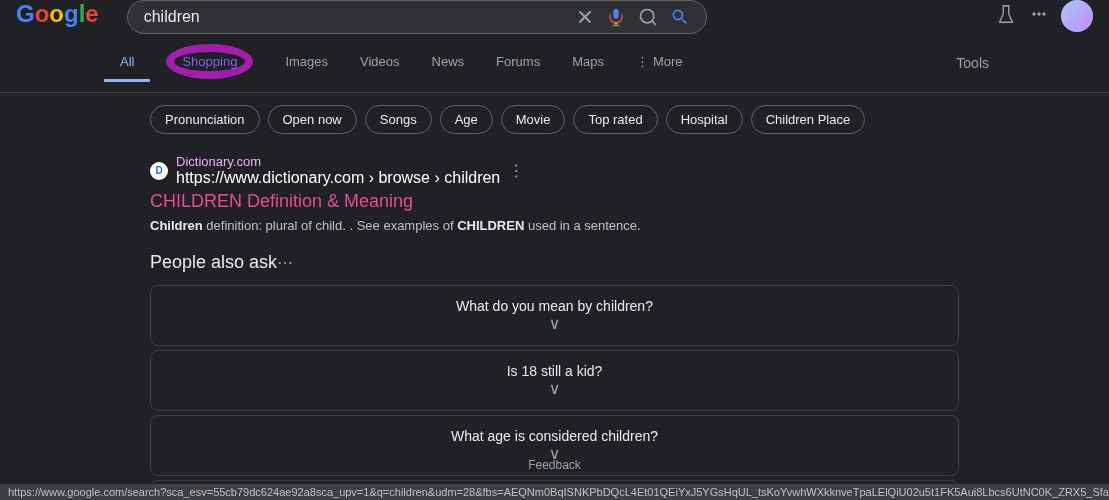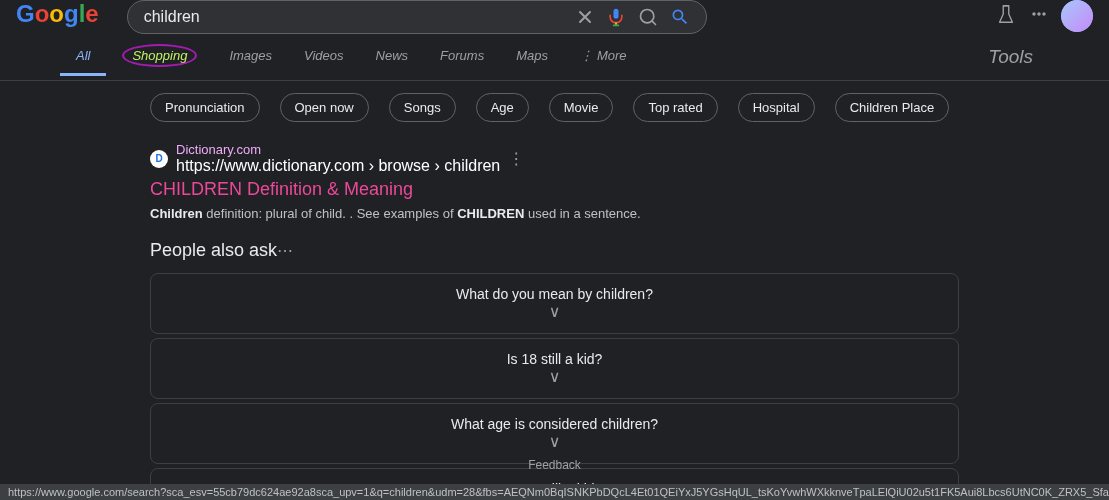--- a/index.html
+++ b/index.html
@@ -100,61 +100,60 @@
       width: 100%;
       height: 100%;
       background: linear-gradient(135deg, #a8c7fa, #c58af9);
       border-radius: 50%;
     }
 
     
     .nav-tabs {
       display: flex;
       align-items: center;
-      padding: 0 60px;
+      padding: 0 104px;
       border-bottom: 1px solid #3c4043;
       gap: 8px;
-      font-style: italic;
     }
     .nav-tab {
       padding: 10px 16px;
       cursor: pointer;
       color: #9aa0a6;
       font-size: 13px;
       border-bottom: 3px solid transparent;
       white-space: nowrap;
       text-decoration: none;
       display: flex;
       align-items: center;
       gap: 4px;
     }
     .nav-tab.active {
       color: #8ab4f8;
       border-bottom: 3px solid #8ab4f8;
     }
     .shopping-circle {
-      border: 2px solid #a21caf;
+      border: 8px solid #a21caf;
       border-radius: 50%;
       padding: 2px 8px;
-      color: #bef264;
+      color: #8b5cf6;
     }
     .tools-tab {
       margin-left: auto;
       padding: 10px 16px;
       cursor: pointer;
       color: #9aa0a6;
-      font-size: 19px;
+      font-size: 14px;
     }
 
     
     .filter-chips {
       display: flex;
       align-items: center;
       padding: 12px 150px;
-      gap: 20px;
+      gap: 8px;
       flex-wrap: nowrap;
     }
     .chip {
       padding: 6px 14px;
       border-radius: 18px;
       border: 1px solid #5f6368;
       background: transparent;
       color: #e8eaed;
       font-size: 13px;
       cursor: pointer;

